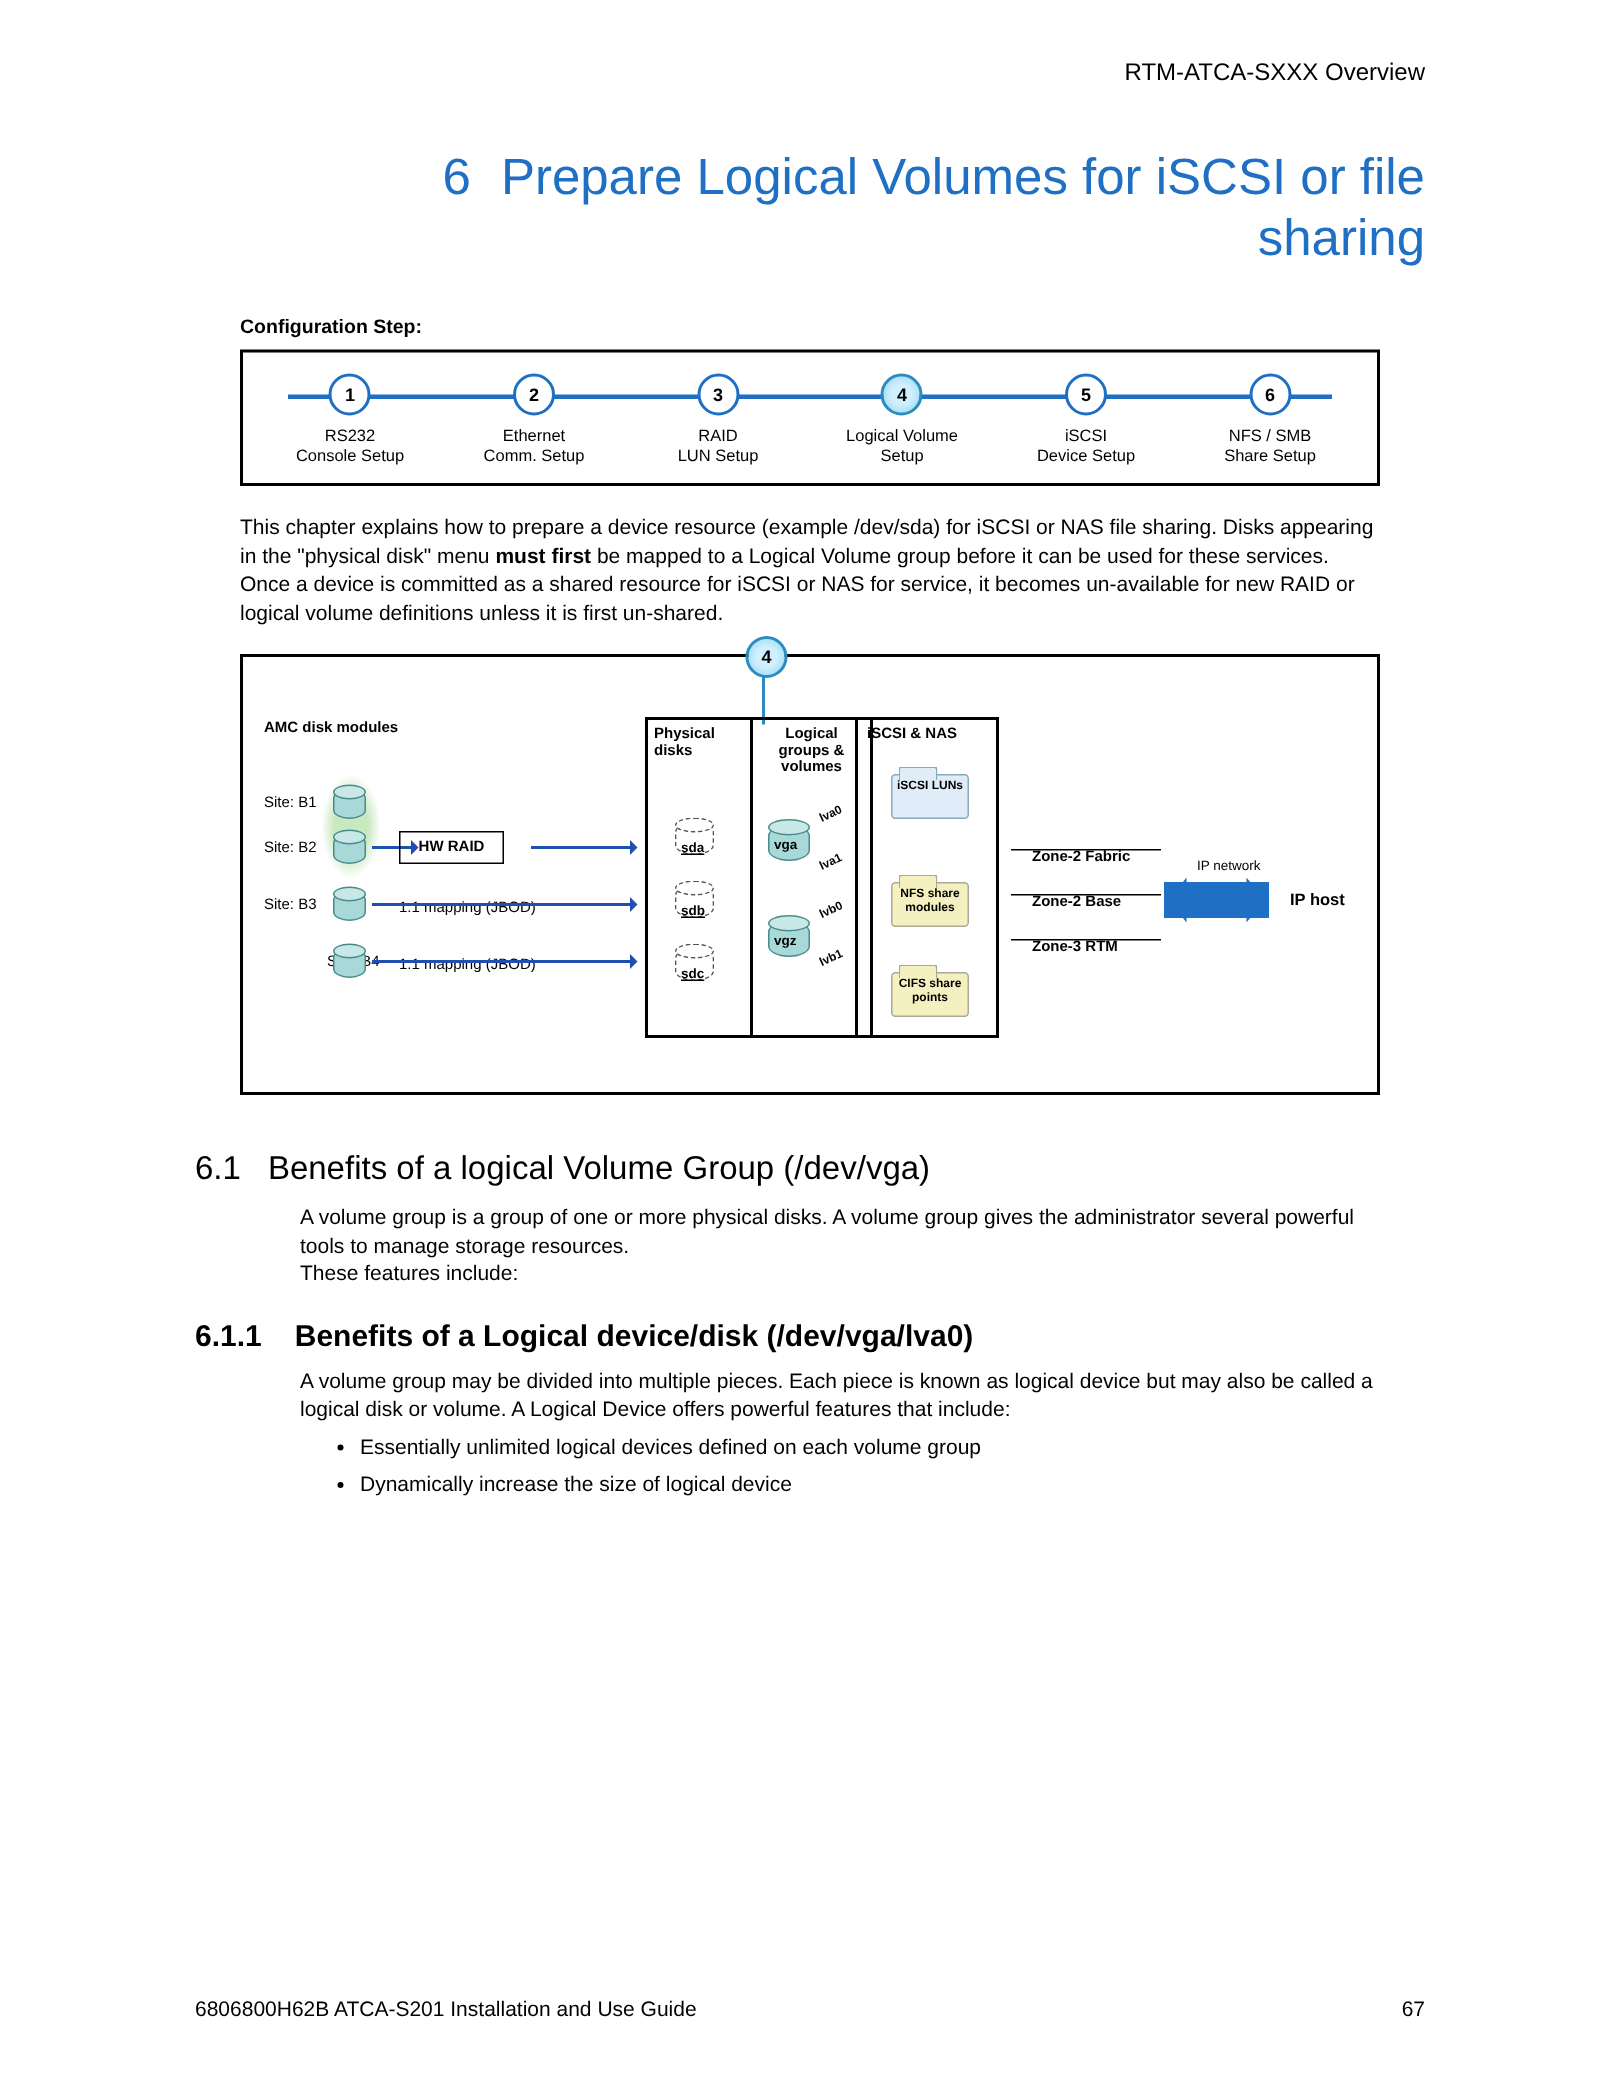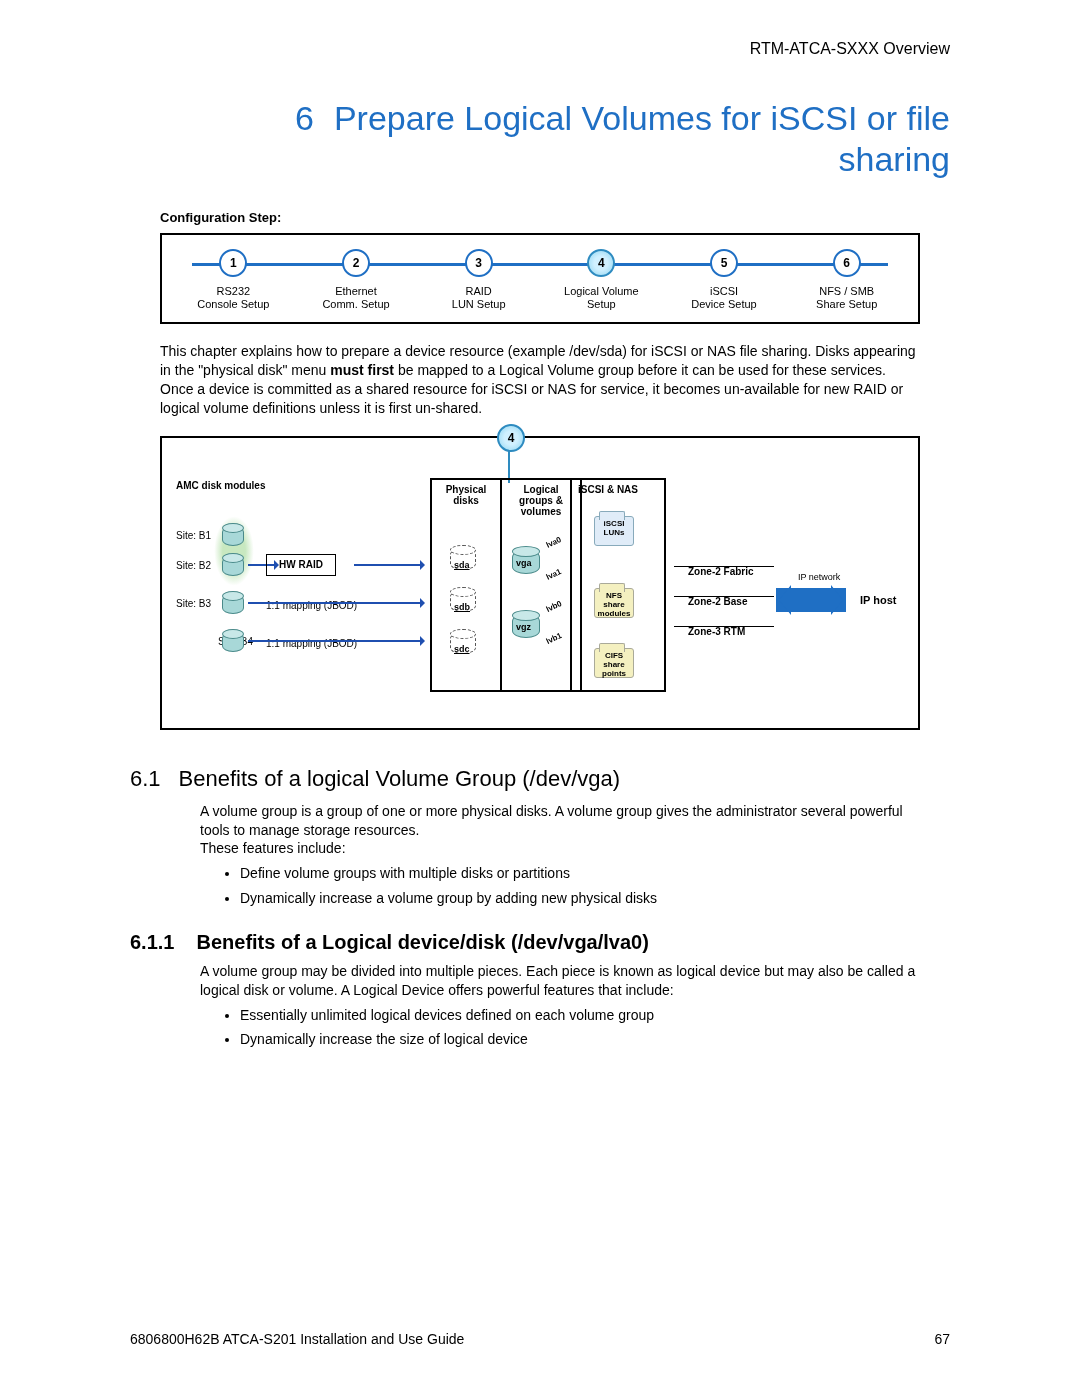--- a/index.html
+++ b/index.html
@@ -126,33 +126,33 @@
     background:#a8d8d8; border:1px solid #4a8a8a; border-radius:50%/30%;
   }
   .disk-cyl::before{content:"";position:absolute;top:-4px;left:-1px;width:20px;height:8px;background:#c8e8e8;border:1px solid #4a8a8a;border-radius:50%;}
   .halo{position:absolute;top:78px;left:52px;width:40px;height:70px;border-radius:50%;background:radial-gradient(ellipse,#c8e8c0 40%,rgba(200,232,192,0) 70%);}
   .hw-raid-box{position:absolute;top:116px;left:104px;width:68px;height:20px;border:1px solid #000;text-align:center;font-weight:bold;font-size:10px;line-height:20px;}
   .map-label{position:absolute;left:104px;font-size:10px;}
   .map-label.m1{top:162px;} .map-label.m2{top:200px;}
   .arrow-blue{position:absolute;height:2px;background:#1f4fb0;}
   .arrow-blue::after{content:"";position:absolute;right:-6px;top:-4px;border:5px solid transparent;border-left-color:#1f4fb0;}
   .phys-box{position:absolute;top:40px;left:268px;width:68px;height:210px;border:2px solid #000;}
-  .phys-title{position:absolute;top:4px;left:4px;font-weight:bold;font-size:10px;line-height:1.1;text-align:center;width:60px;}
+  .phys-title{position:absolute;top:4px;left:4px;font-weight:bold;font-size:10px;line-height:1.1;text-align:left;width:60px;}
   .dash-cyl{position:absolute;width:24px;height:20px;border:1px dashed #555;border-radius:50%/30%;}
   .dash-cyl::before{content:"";position:absolute;top:-4px;left:-1px;width:24px;height:8px;border:1px dashed #555;border-radius:50%;background:#fff;}
   .sub-label{position:absolute;font-size:9px;text-decoration:underline;font-weight:bold;}
   .log-box{position:absolute;top:40px;left:338px;width:78px;height:210px;border:2px solid #000;}
   .log-title{position:absolute;top:4px;left:4px;font-weight:bold;font-size:10px;line-height:1.1;text-align:center;width:70px;}
   .vg-cyl{position:absolute;width:26px;height:22px;background:#a8d8d8;border:1px solid #4a8a8a;border-radius:50%/30%;}
   .vg-cyl::before{content:"";position:absolute;top:-5px;left:-1px;width:26px;height:9px;background:#c8e8e8;border:1px solid #4a8a8a;border-radius:50%;}
   .vg-label{position:absolute;font-size:9px;font-weight:bold;}
   .lv-label{position:absolute;font-size:8px;transform:rotate(-25deg);font-weight:bold;}
   .nas-box{position:absolute;top:40px;left:408px;width:92px;height:210px;border:2px solid #000;}
   .nas-title{position:absolute;top:4px;left:6px;font-weight:bold;font-size:10px;}
-  .folder{position:absolute;width:40px;height:30px;background:#f4f0c0;border:1px solid #aa9;border-radius:3px;font-size:8px;text-align:center;padding-top:2px;box-sizing:border-box;}
+  .folder{position:absolute;width:52px;height:30px;background:#f4f0c0;border:1px solid #aa9;border-radius:3px;font-size:8px;text-align:center;padding-top:2px;box-sizing:border-box;}
   .folder::before{content:"";position:absolute;top:-6px;left:4px;width:24px;height:8px;background:#f4f0c0;border:1px solid #aa9;border-bottom:none;border-radius:2px 2px 0 0;}
   .folder.blue{background:#e0ecf8;border-color:#8ab;}
   .folder.blue::before{background:#e0ecf8;border-color:#8ab;}
   .zone-label{position:absolute;left:526px;font-size:10px;font-weight:bold;}
   .ip-arrow{position:absolute;top:150px;left:614px;width:70px;height:24px;background:#1f6fc4;}
   .ip-arrow::before{content:"";position:absolute;left:-12px;top:-3px;border:15px solid transparent;border-right-color:#1f6fc4;border-right-width:12px;}
   .ip-arrow::after{content:"";position:absolute;right:-12px;top:-3px;border:15px solid transparent;border-left-color:#1f6fc4;border-left-width:12px;}
   .ip-net{position:absolute;top:134px;left:636px;font-size:9px;}
   .ip-host{position:absolute;top:156px;left:698px;font-size:11px;font-weight:bold;}
   h2.section {
@@ -283,24 +283,20 @@
     <div class="thin-line" style="top:188px;left:512px;width:100px;height:1px;"></div>
   </div>
 
   <h2 class="section">
     <span class="num">6.1</span><span>Benefits of a logical Volume Group (/dev/vga)</span>
   </h2>
   <div class="body-text">
     <span>A volume group is a group of one or more physical disks.  A volume group gives the administrator several powerful tools to manage storage resources.</span><br>
     <span>These features include:</span>
   </div>
-  <ul class="bullets">
-    <li>Define volume groups with multiple disks or partitions</li>
-    <li>Dynamically increase a volume group by adding new physical disks</li>
-  </ul>
 
   <h3 class="subsection">
     <span class="num">6.1.1</span><span>Benefits of a Logical device/disk (/dev/vga/lva0)</span>
   </h3>
   <div class="body-text">A volume group may be divided into multiple pieces.  Each piece is known as logical device but may also be called a logical disk or volume.  A Logical Device offers powerful features that include:</div>
   <ul class="bullets">
     <li>Essentially unlimited logical devices defined on each volume group</li>
     <li>Dynamically increase the size of logical device</li>
   </ul>
 

